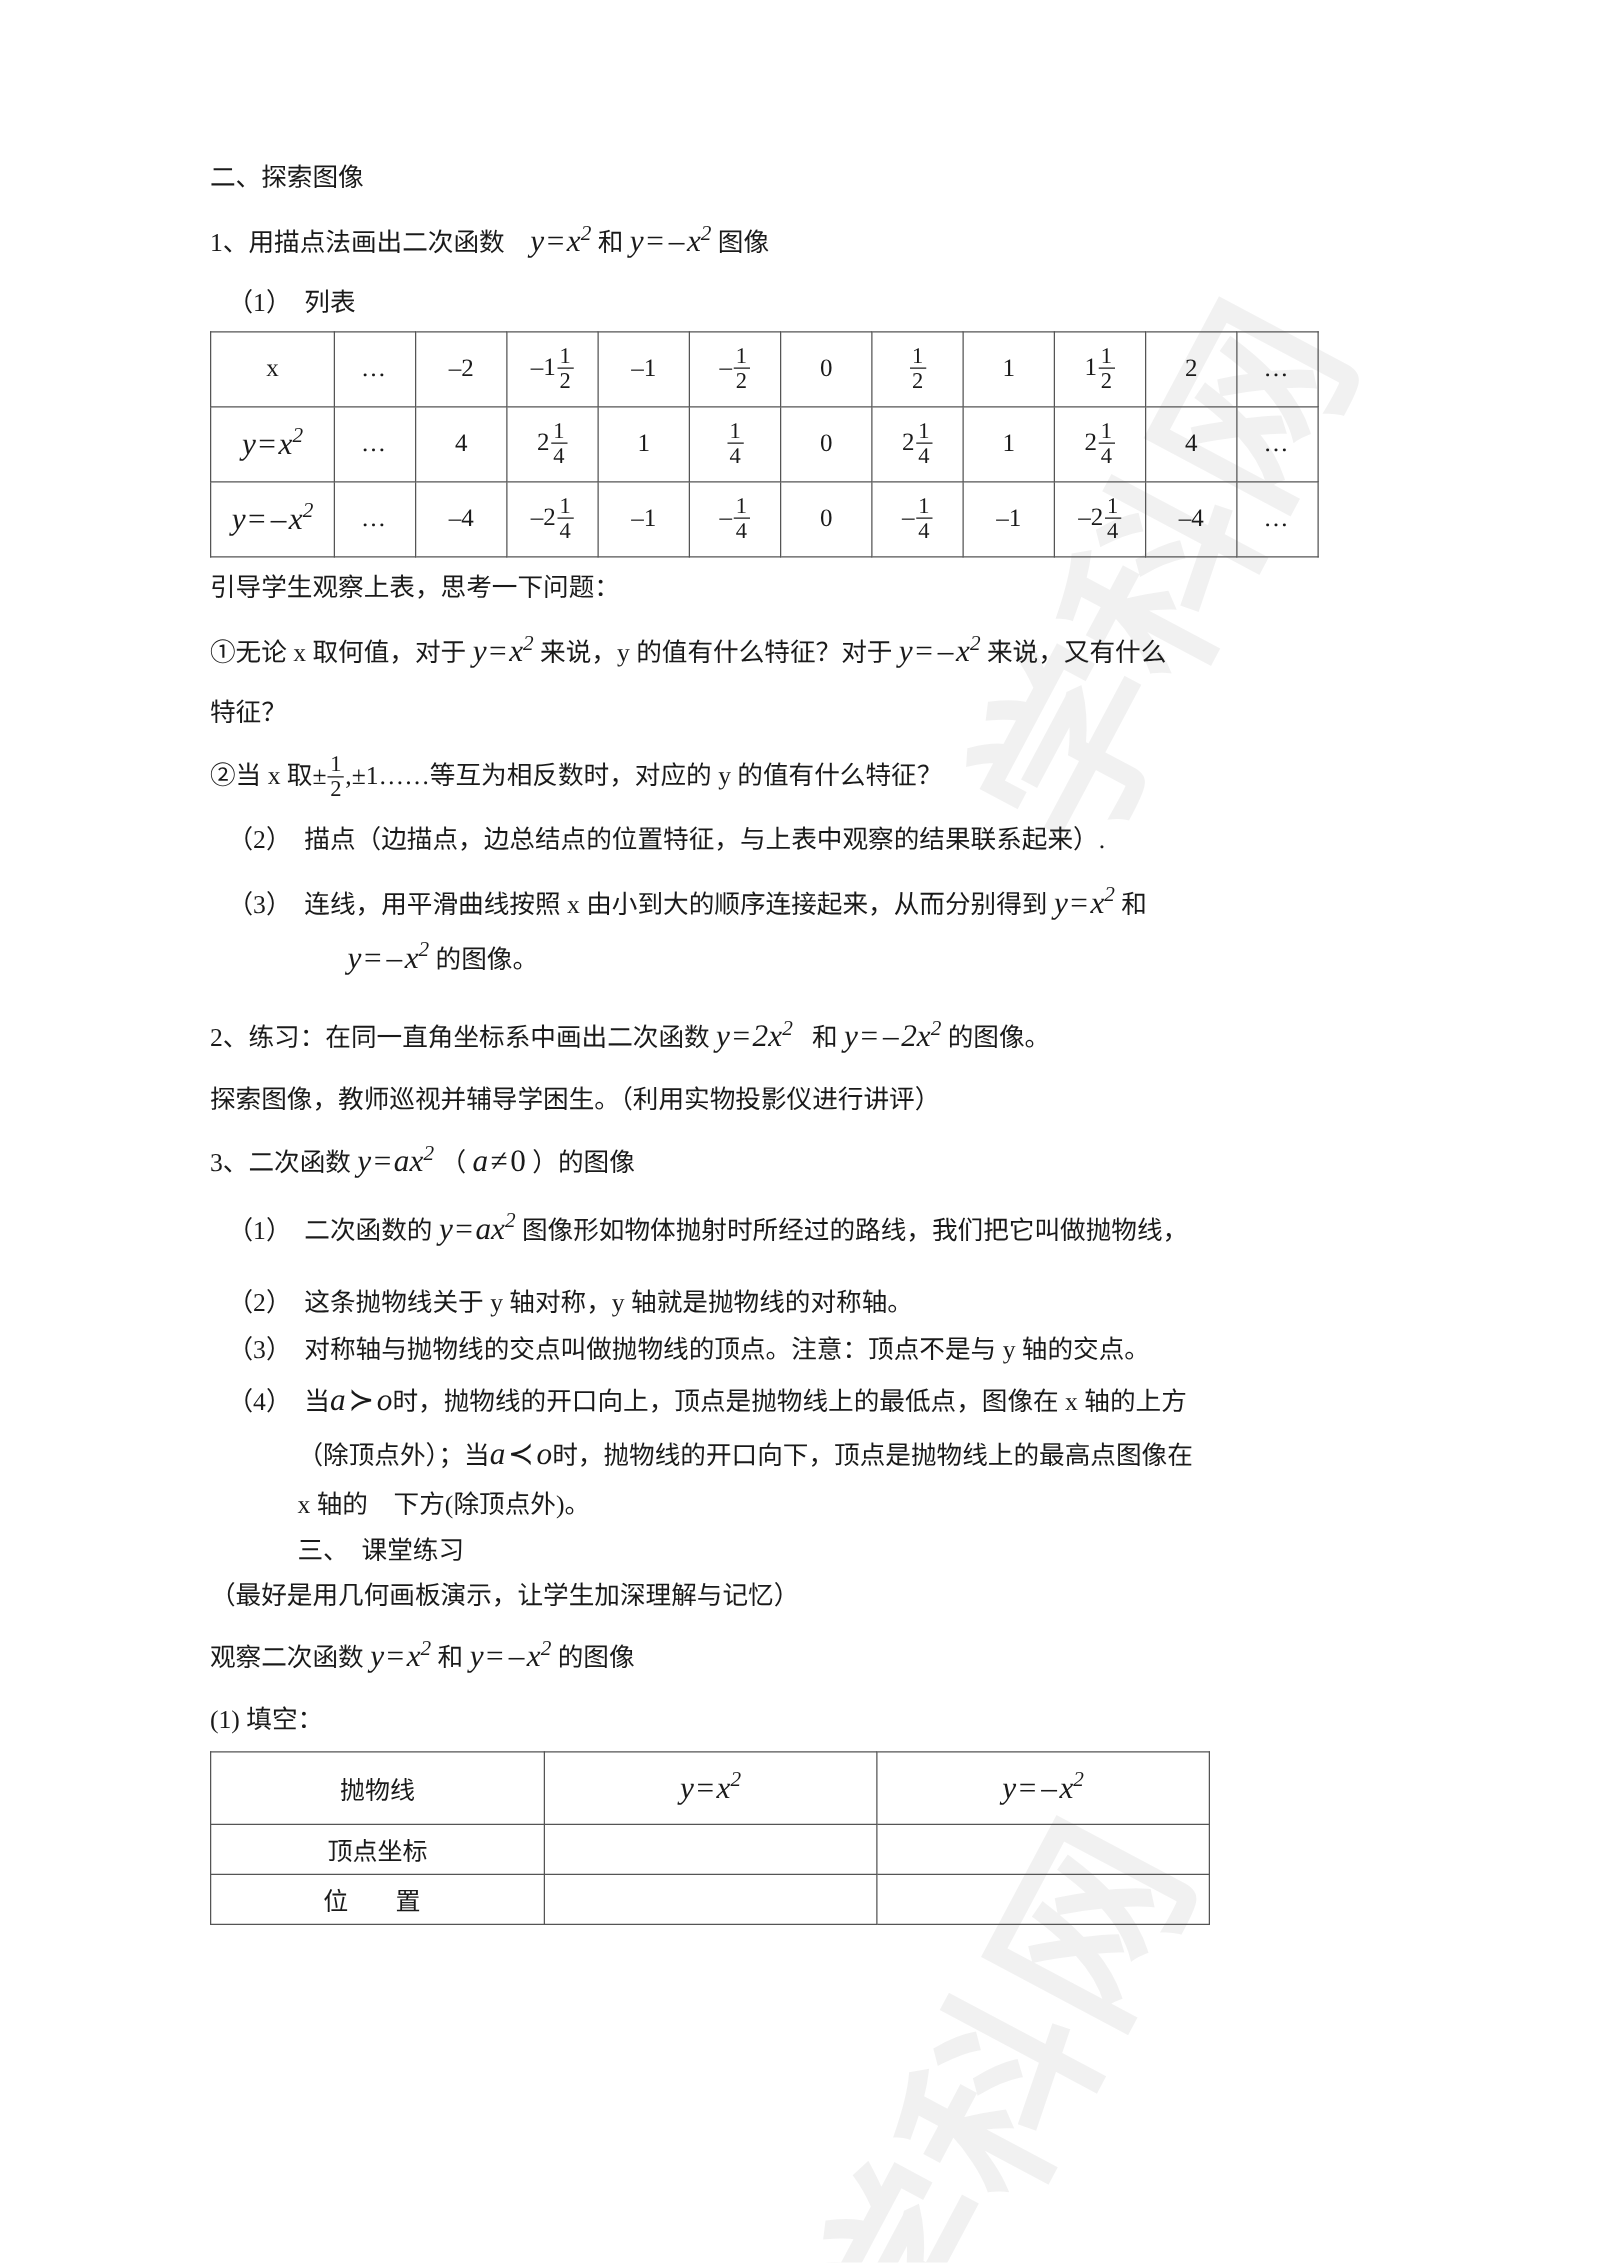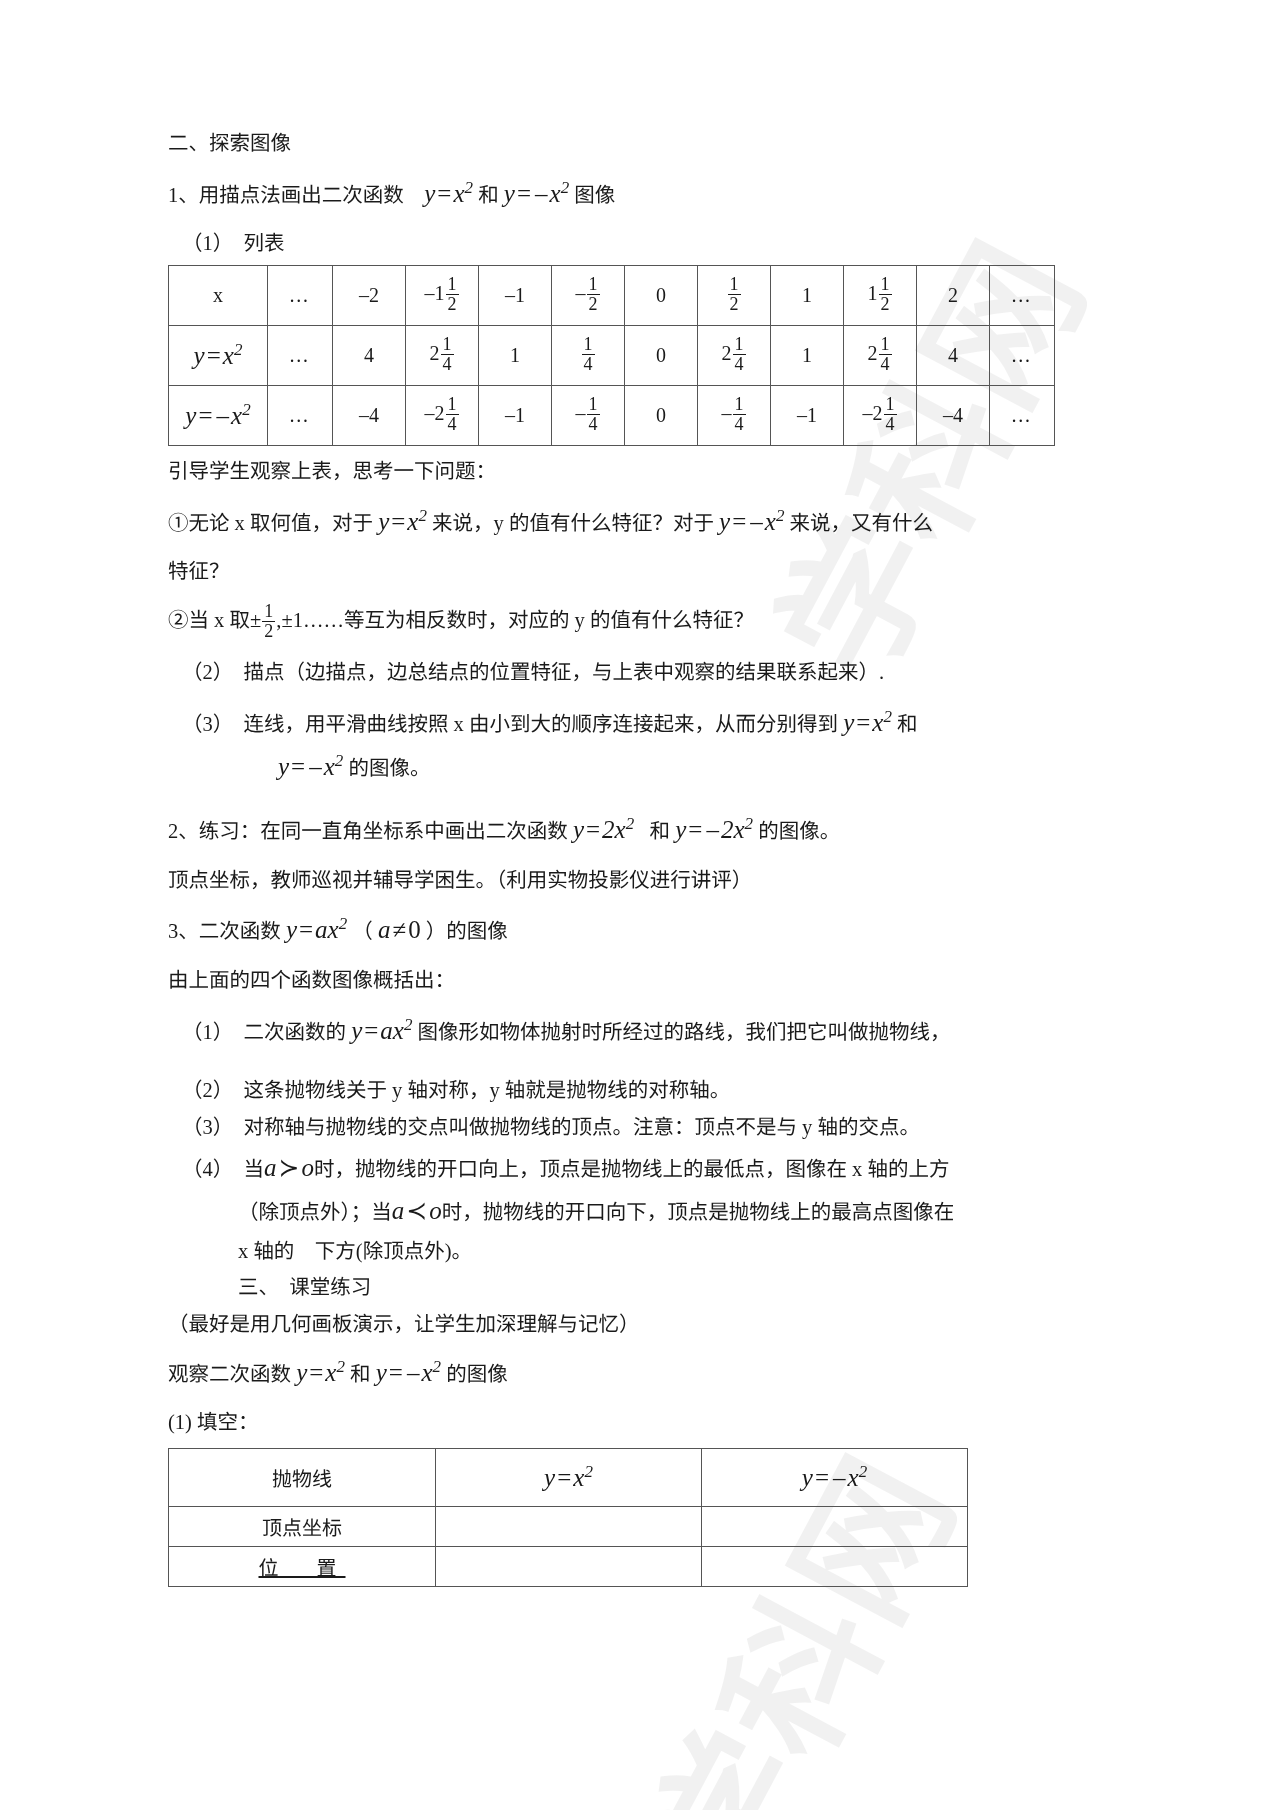--- a/index.html
+++ b/index.html
@@ -111,21 +111,21 @@
   #fill-table {
     width: 790px;
     margin: 10px 0 0 0;
   }
   #fill-table td { height: 37px; font-size: 20px; }
   #fill-table tr.head td { height: 55px; }
   #fill-table td.c1 { width: 264px; }
   #fill-table td.c2 { width: 263px; }
   #fill-table td.c3 { width: 263px; }
 
-  .spaced { letter-spacing: 9px; text-decoration: underline; }
+  .spaced { letter-spacing: 9px; }
 </style>
 </head>
 <body>
 
 <div class="page">
 
   <div class="watermark wm1">学科网</div>
   <div class="watermark wm2">学科网</div>
 
   <div class="content">
@@ -288,31 +288,30 @@
 
     <p class="line">
       <span>2、练习：在同一直角坐标系中画出二次函数</span>
       <span class="m">y<span class="op">=</span>2x<sup>2</sup></span>
       <span>&nbsp;</span>
       <span>和</span>
       <span class="m">y<span class="op">=</span><span class="op">–</span>2x<sup>2</sup></span>
       <span>的图像。</span>
     </p>
 
-    <p class="line">顶点坐标，教师巡视并辅导学困生。（利用实物投影仪进行讲评）</p>
+    <p class="line">探索图像，教师巡视并辅导学困生。（利用实物投影仪进行讲评）</p>
 
     <p class="line">
       <span>3、二次函数</span>
       <span class="m">y<span class="op">=</span>ax<sup>2</sup></span>
       <span>（</span>
       <span class="m">a<span class="op">≠</span><span class="num">0</span></span>
       <span>）的图像</span>
     </p>
 
-    <p class="line">由上面的四个函数图像概括出：</p>
 
     <p class="line indent1 gap-lg">
       <span>（1）　二次函数的</span>
       <span class="m">y<span class="op">=</span>ax<sup>2</sup></span>
       <span>图像形如物体抛射时所经过的路线，我们把它叫做抛物线，</span>
     </p>
 
     <p class="line indent1 tight">（2）　这条抛物线关于 y 轴对称，y 轴就是抛物线的对称轴。</p>
 
     <p class="line indent1 tight">（3）　对称轴与抛物线的交点叫做抛物线的顶点。注意：顶点不是与 y 轴的交点。</p>

